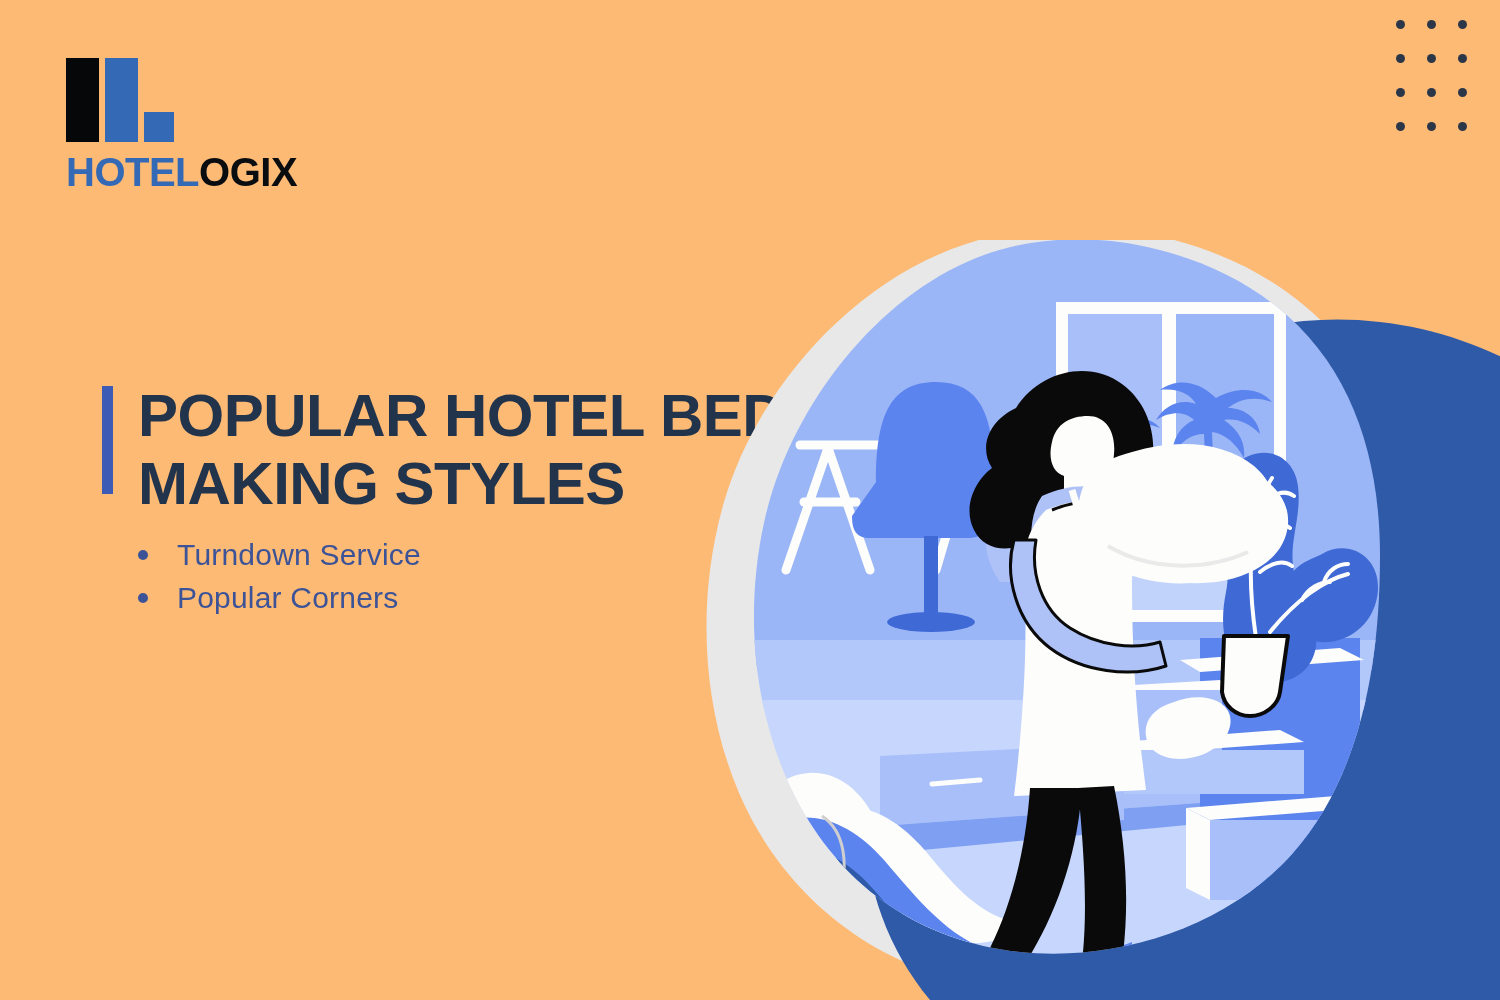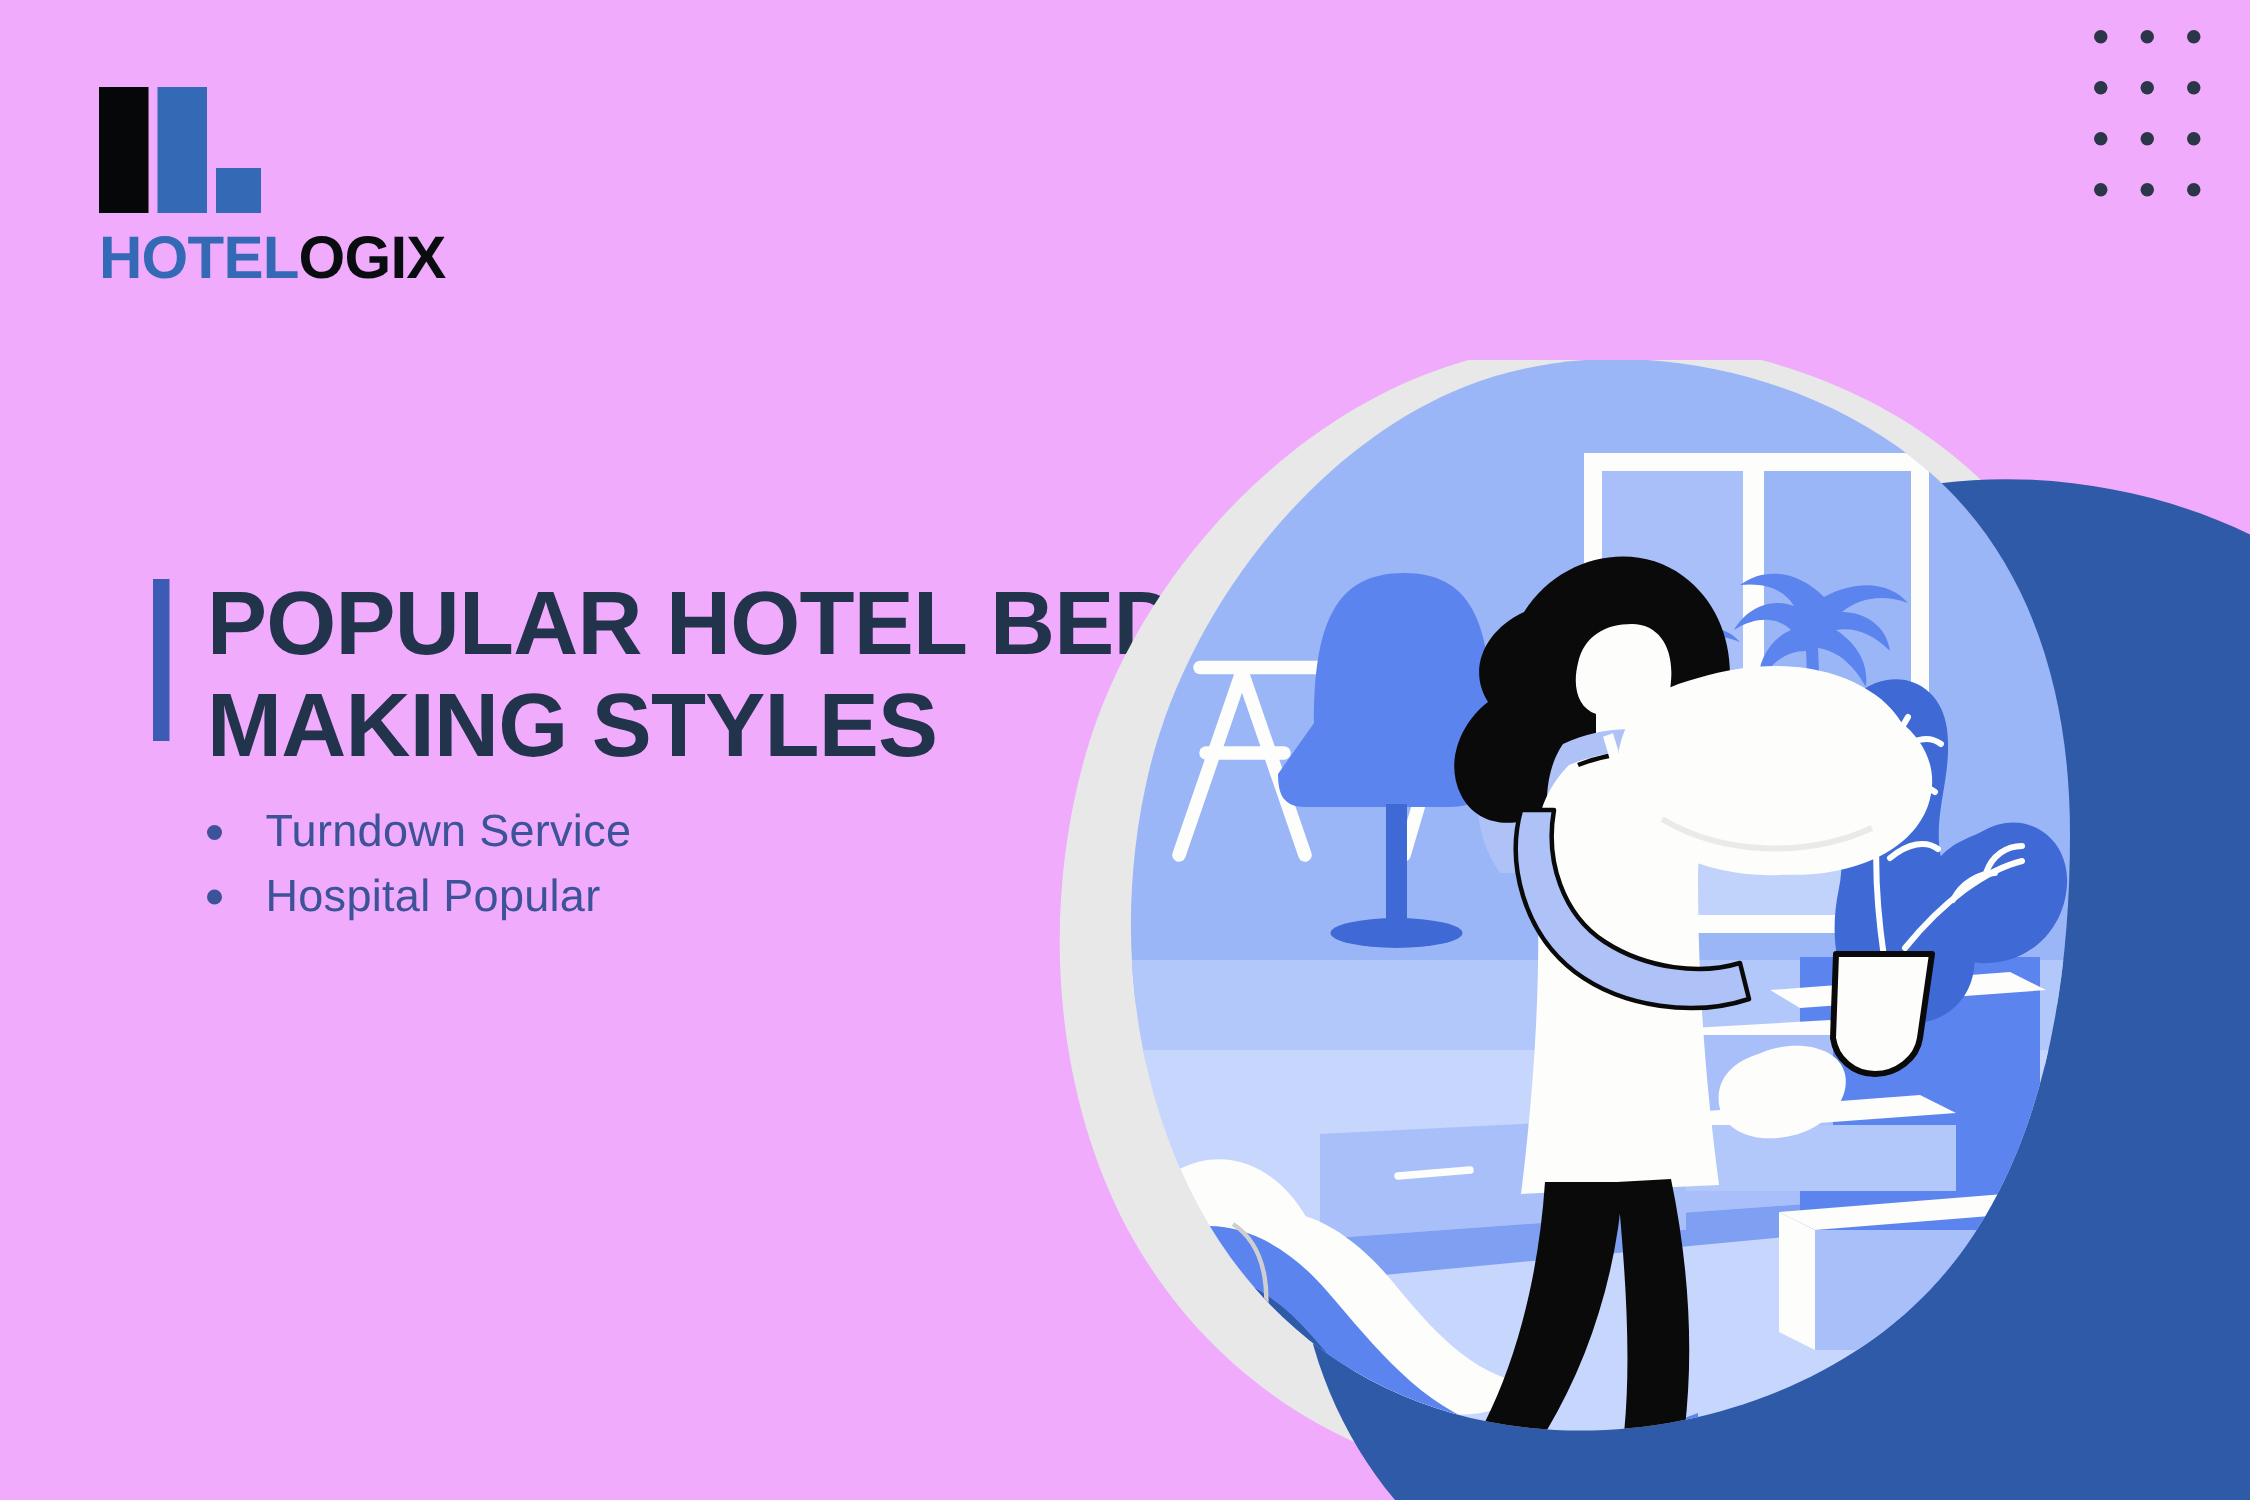--- a/index.html
+++ b/index.html
@@ -13,21 +13,21 @@
     overflow: hidden;
     font-family: "Liberation Sans", sans-serif;
     position: relative;
   }
 
   .canvas {
     position: absolute;
     inset: 0;
     width: 1500px;
     height: 1000px;
-    background: #f0abfc;
+    background: #fdba74;
   }
 
   
   .logo {
     position: absolute;
     left: 66px;
     top: 58px;
     width: 260px;
     height: 140px;
   }
@@ -188,21 +188,21 @@
     <h1 class="headline">Popular Hotel Bed-Making Styles</h1>
   </div>
 
   <ul class="bullet-list">
     <li>
       <span class="bullet"></span>
       <span>Turndown Service</span>
     </li>
     <li>
       <span class="bullet"></span>
-      <span>Hospital Popular</span>
+      <span>Popular Corners</span>
     </li>
   </ul>
 
   <div class="illustration">
     <svg width="820" height="760" viewBox="0 0 820 760" xmlns="http://www.w3.org/2000/svg">
       <defs>
         <clipPath id="blobClip">
           <path d="M296 18 C396 -22 520 6 596 66 C672 126 700 218 700 316
                    C700 430 678 540 612 614 C546 688 436 722 340 712
                    C244 702 166 650 120 566 C74 482 62 374 86 274

